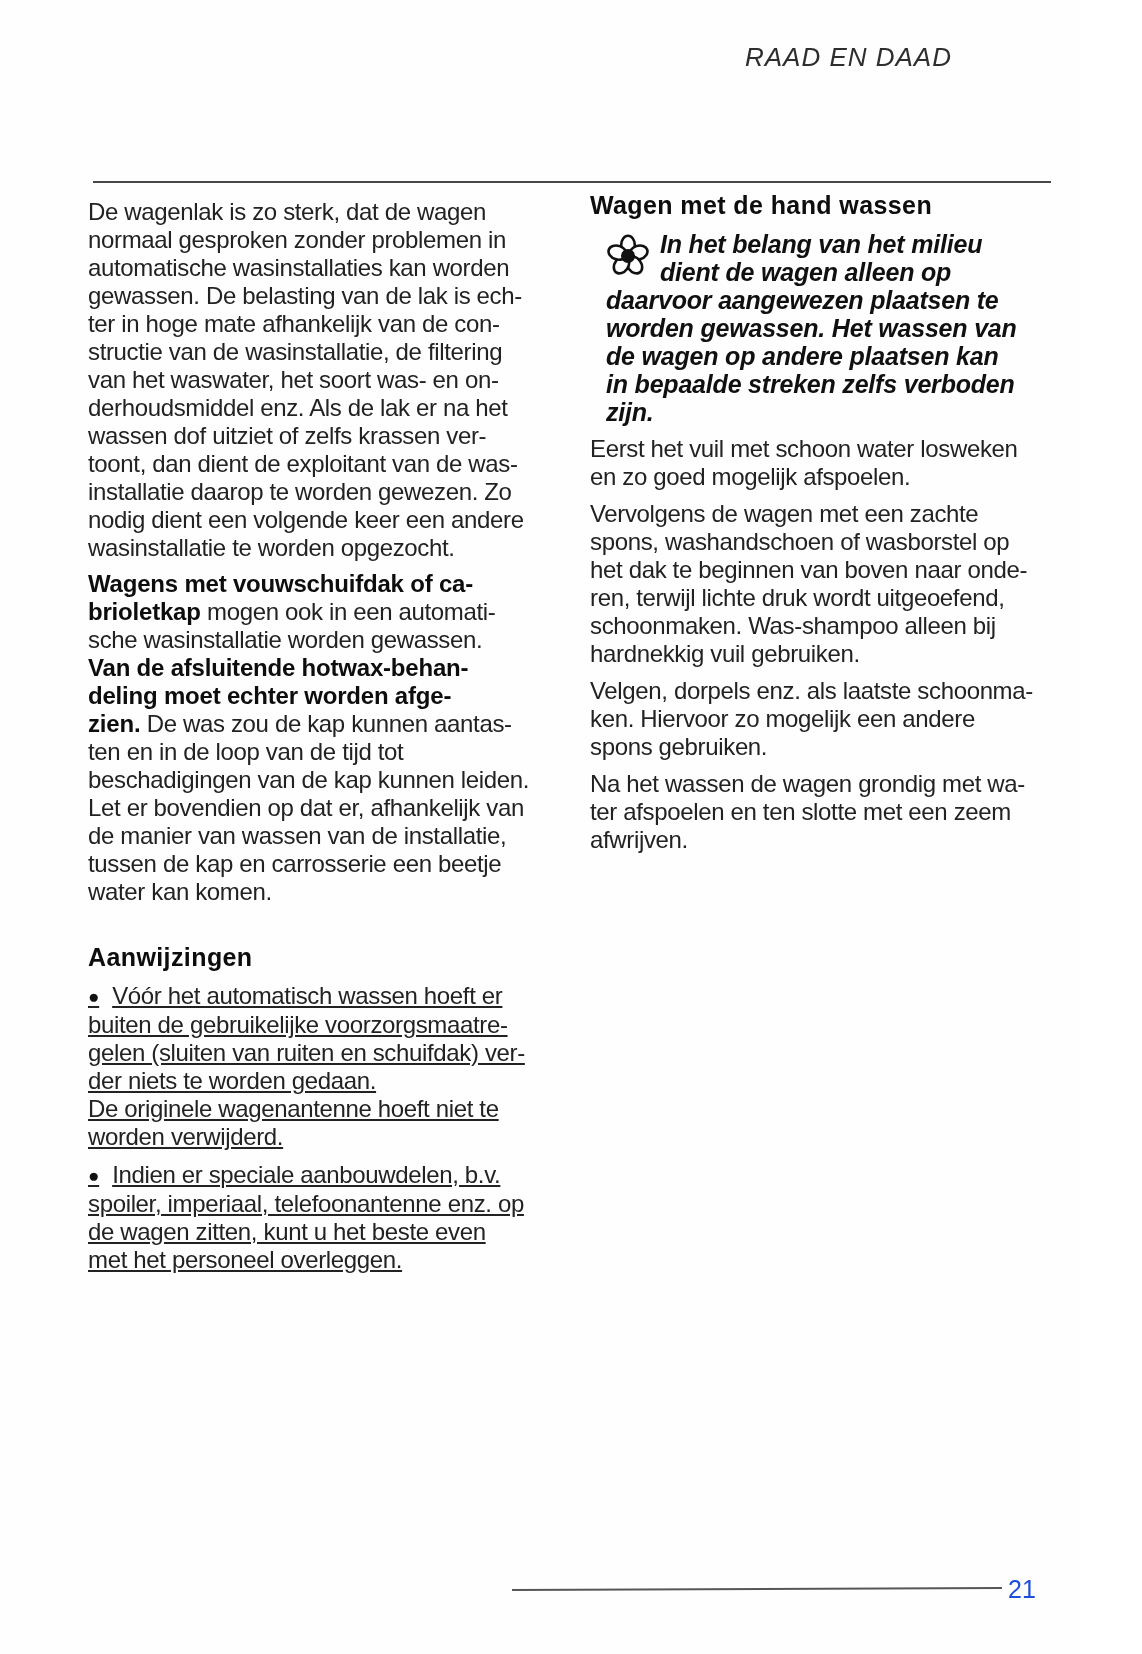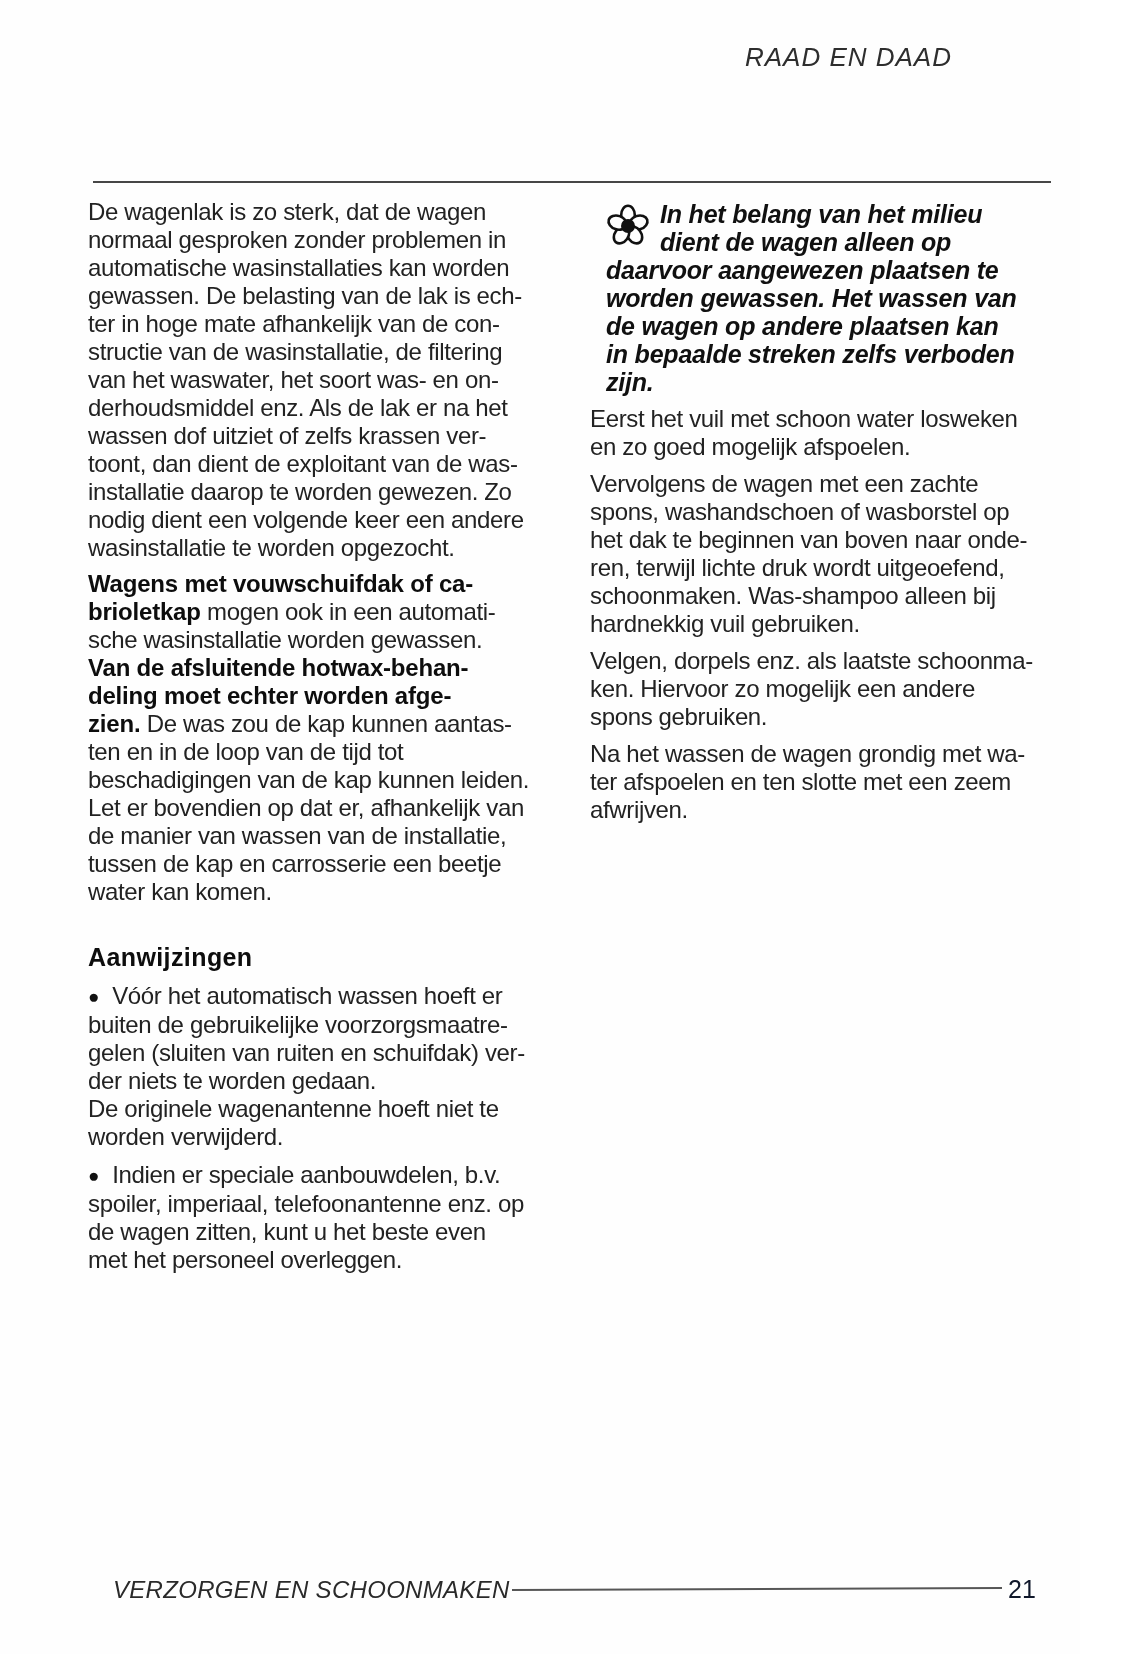--- a/index.html
+++ b/index.html
@@ -48,21 +48,21 @@
   h2.second { margin-top: 36px; }
   p.body {
     margin: 8px 0 0 0;
     font-size: 24px;
     line-height: 28px;
     letter-spacing: -0.35px;
     white-space: pre;
     color: #222222;
   }
   .col-right p.body { margin-top: 9px; }
-  p.bullet-item { margin-top: 10px; }
+  p.bullet-item { margin-top: 10px; text-decoration: underline; }
   .dot {
     font-size: 19px;
     margin-right: 13px;
     vertical-align: 1px;
     color: #111111;
   }
   .bold-run { font-weight: bold; color: #0d0d0d; letter-spacing: -0.2px; }
   p.eco-note {
     margin: 10px 0 0 16px;
     font-size: 25px;
@@ -96,21 +96,21 @@
     width: 490px;
     height: 2px;
     background: #565656;
     transform: rotate(-0.25deg);
   }
   .page-num {
     position: absolute;
     left: 1008px;
     top: 1575px;
     font-size: 25px;
-    color: #0f172a;
+    color: #1d4ed8;
   }
 </style>
 </head>
 <body>
 
 <div id="page">
 
   <div class="hdr-title">RAAD EN DAAD</div>
   <div class="top-rule"></div>
 
@@ -148,20 +148,21 @@
 der niets te worden gedaan.
 De originele wagenantenne hoeft niet te
 worden verwijderd.</span></p>
     <p class="body bullet-item"><span class="dot">●</span><span>Indien er speciale aanbouwdelen, b.v.
 spoiler, imperiaal, telefoonantenne enz. op
 de wagen zitten, kunt u het beste even
 met het personeel overleggen.</span></p>
   </div>
 
   <div class="col col-right">
+    <h2>Wagen met de hand wassen</h2>
     <p class="eco-note"><span class="flower"><svg viewBox="0 0 44 44" width="44" height="46" aria-hidden="true">
             <g stroke="#111111" stroke-width="2.6" fill="#fefefe">
               <ellipse cx="22" cy="11" rx="6.8" ry="9.2"></ellipse>
               <ellipse cx="22" cy="11" rx="6.8" ry="9.2" transform="rotate(72 22 22)"></ellipse>
               <ellipse cx="22" cy="11" rx="6.8" ry="9.2" transform="rotate(144 22 22)"></ellipse>
               <ellipse cx="22" cy="11" rx="6.8" ry="9.2" transform="rotate(216 22 22)"></ellipse>
               <ellipse cx="22" cy="11" rx="6.8" ry="9.2" transform="rotate(288 22 22)"></ellipse>
             </g>
             <circle cx="22" cy="22" r="7" fill="#111111"></circle>
           </svg></span><span>In het belang van het milieu
@@ -180,17 +181,16 @@
 schoonmaken. Was-shampoo alleen bij
 hardnekkig vuil gebruiken.</p>
     <p class="body">Velgen, dorpels enz. als laatste schoonma-
 ken. Hiervoor zo mogelijk een andere
 spons gebruiken.</p>
     <p class="body">Na het wassen de wagen grondig met wa-
 ter afspoelen en ten slotte met een zeem
 afwrijven.</p>
   </div>
 
-  <div class="footer-label">VERZORGEN EN SCHOONMAKEN</div>
   <div class="footer-rule"></div>
   <div class="page-num">21</div>
 
 </div>
 
 </body></html>

